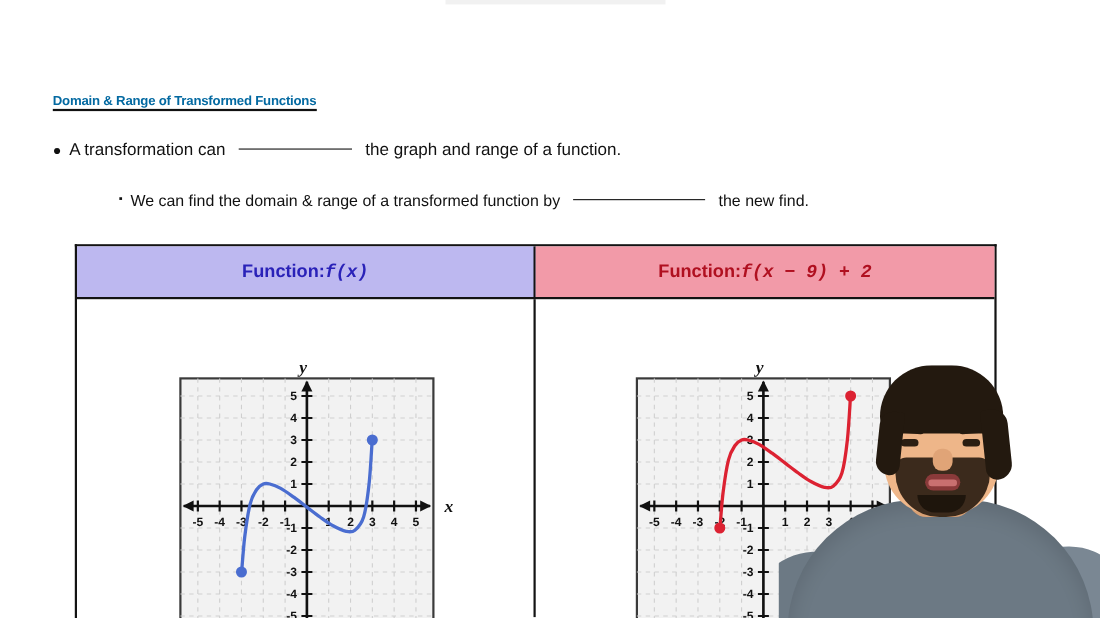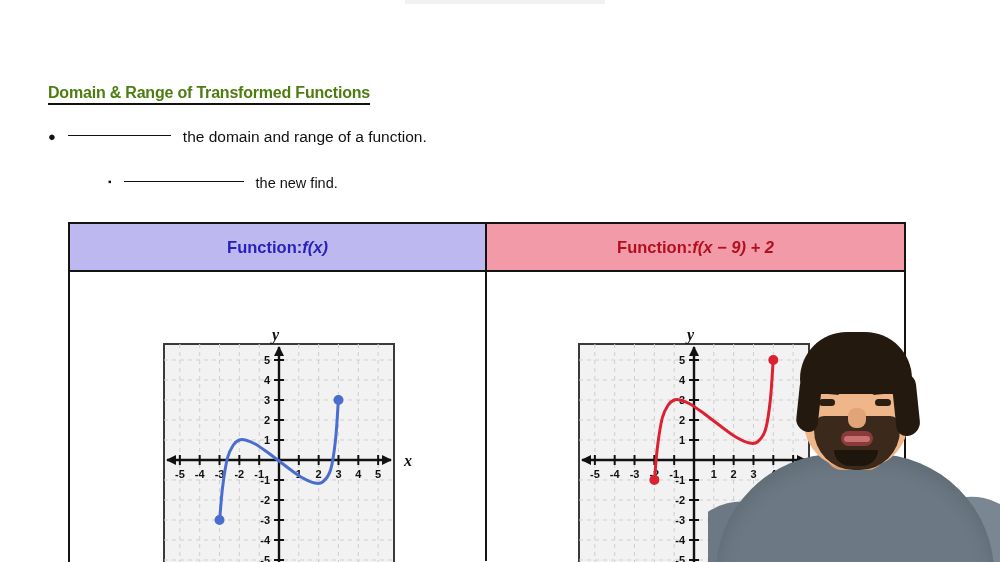--- a/index.html
+++ b/index.html
@@ -14,21 +14,21 @@
 
   
   .top-band {
     position:absolute; left:405px; top:0px; width:200px; height:4px;
     background:#f1f1f1;
   }
 
   
   .slide-title {
     position:absolute; left:48px; top:84px;
-    font-size:16px; font-weight:bold; color:#4d7c0f;
+    font-size:12px; font-weight:bold; color:#0369a1;
     letter-spacing:-0.2px;
     border-bottom:2px solid #111;
     padding-bottom:1px;
   }
 
   
   .bullet-l1 {
     position:absolute; left:48px; top:128px;
     font-size:15.5px; color:#111; white-space:nowrap;
     display:flex; align-items:center; gap:7px;
@@ -65,21 +65,21 @@
   }
   .fn-head-cell {
     flex:1 1 50%;
     display:flex; align-items:center; justify-content:center;
     font-size:16.5px; font-weight:bold;
     position:relative;
     text-align:center;
   }
   .fn-head-cell.left  { background:#BDB8F0; color:#2A22B8; border-right:2.5px solid #131313; }
   .fn-head-cell.right { background:#F29AA8; color:#B01020; }
-  .fn-head-cell .mathitalic { font-family:Liberation Sans, sans-serif; font-style:italic; font-weight:bold; }
+  .fn-head-cell .mathitalic { font-family:Liberation Mono, monospace; font-style:italic; font-weight:bold; }
 
   .fn-body-row { display:flex; height:289px; }
   .fn-body-cell { flex:1 1 50%; position:relative; }
   .fn-body-cell.left { border-right:2.5px solid #131313; }
 
   
   .graph-wrap { position:absolute; }
   .graph-wrap.g1 { left:90px;  top:68px; }
   .graph-wrap.g2 { left:88px;  top:68px; }
 
@@ -159,26 +159,28 @@
 </style>
 </head>
 <body>
 
 <div class="top-band"></div>
 
 <div class="slide-title">Domain &amp; Range of Transformed Functions</div>
 
 <div class="bullet-l1">
   <span class="dot-round">●</span>
+  <span>A transformation can</span>
   <span class="blankline blank-a"></span>
-  <span>the domain and range of a function.</span>
+  <span>the graph and range of a function.</span>
 </div>
 
 <div class="bullet-l2">
   <span class="dot-square">▪</span>
+  <span>We can find the domain &amp; range of a transformed function by</span>
   <span class="blankline blank-b"></span>
   <span>the new find.</span>
 </div>
 
 <div class="fn-table">
 
   <div class="fn-head-row">
     <div class="fn-head-cell left">
       <span>Function: </span>
       <span class="mathitalic">f(x)</span>

